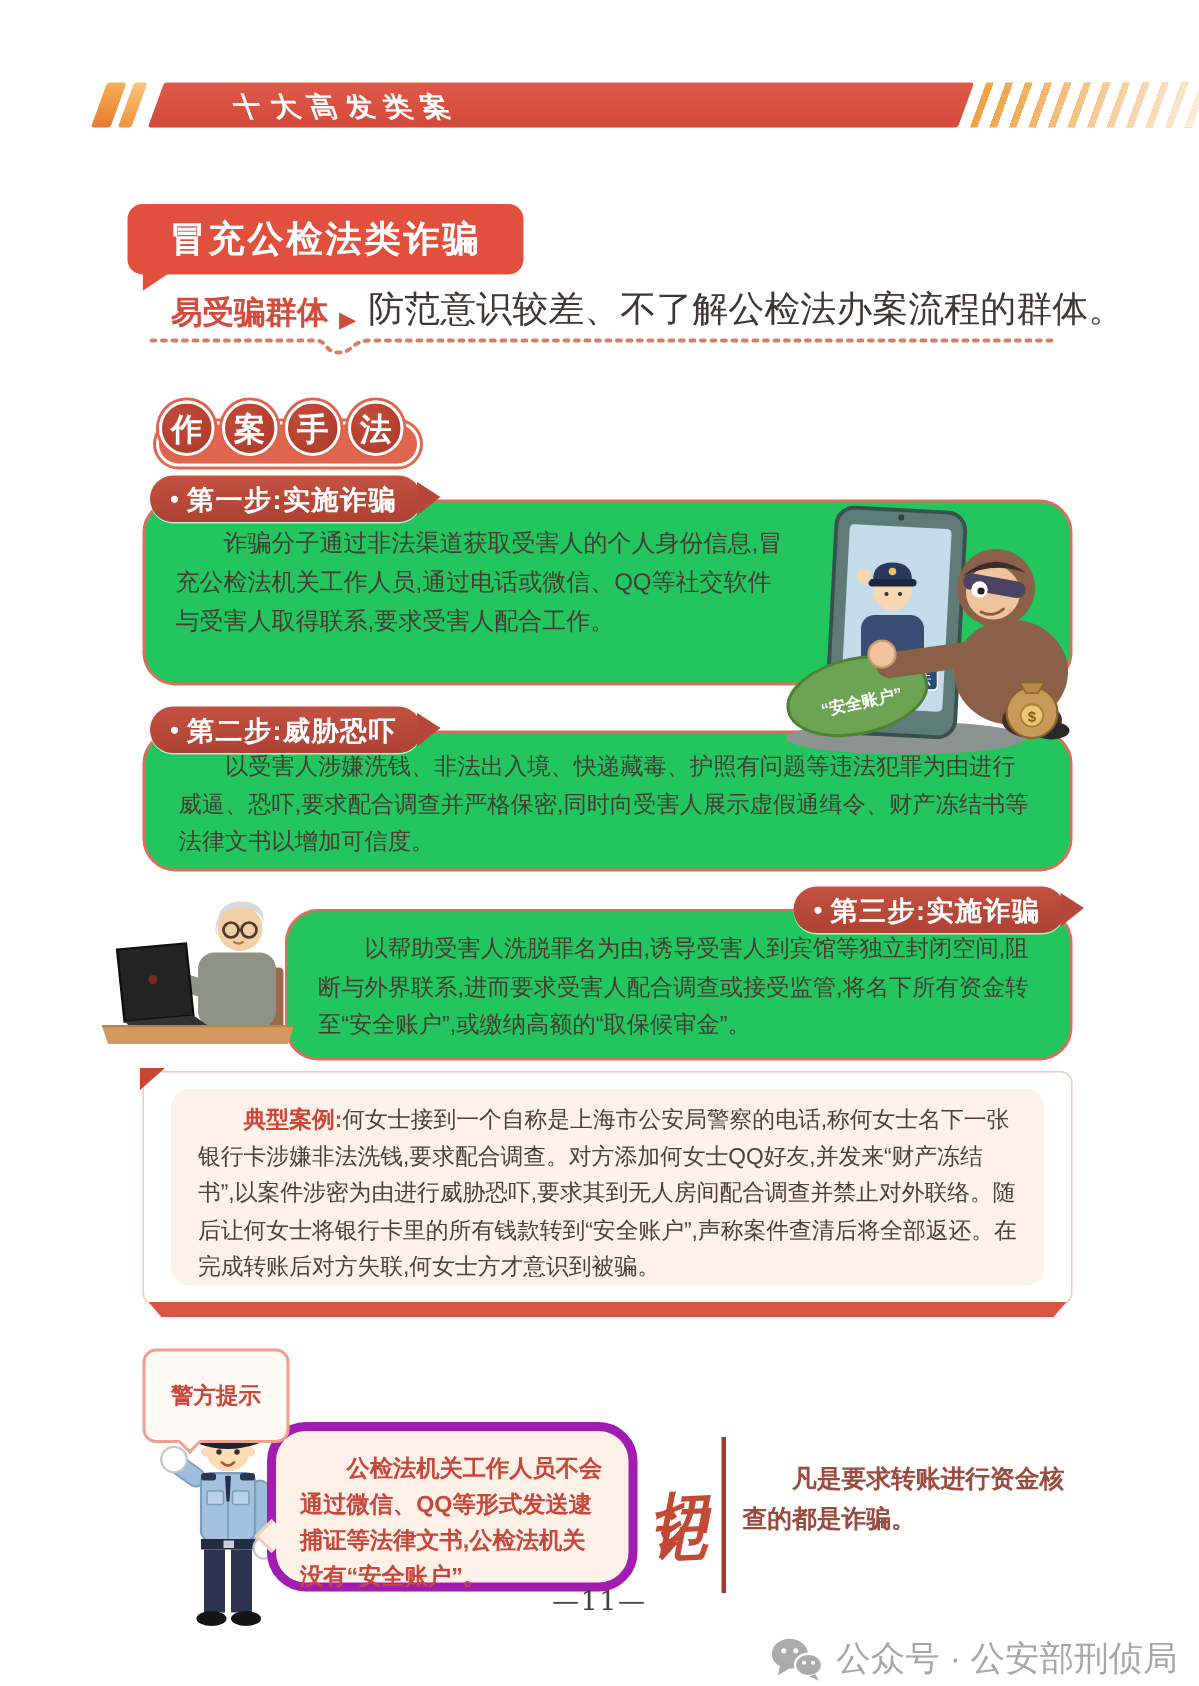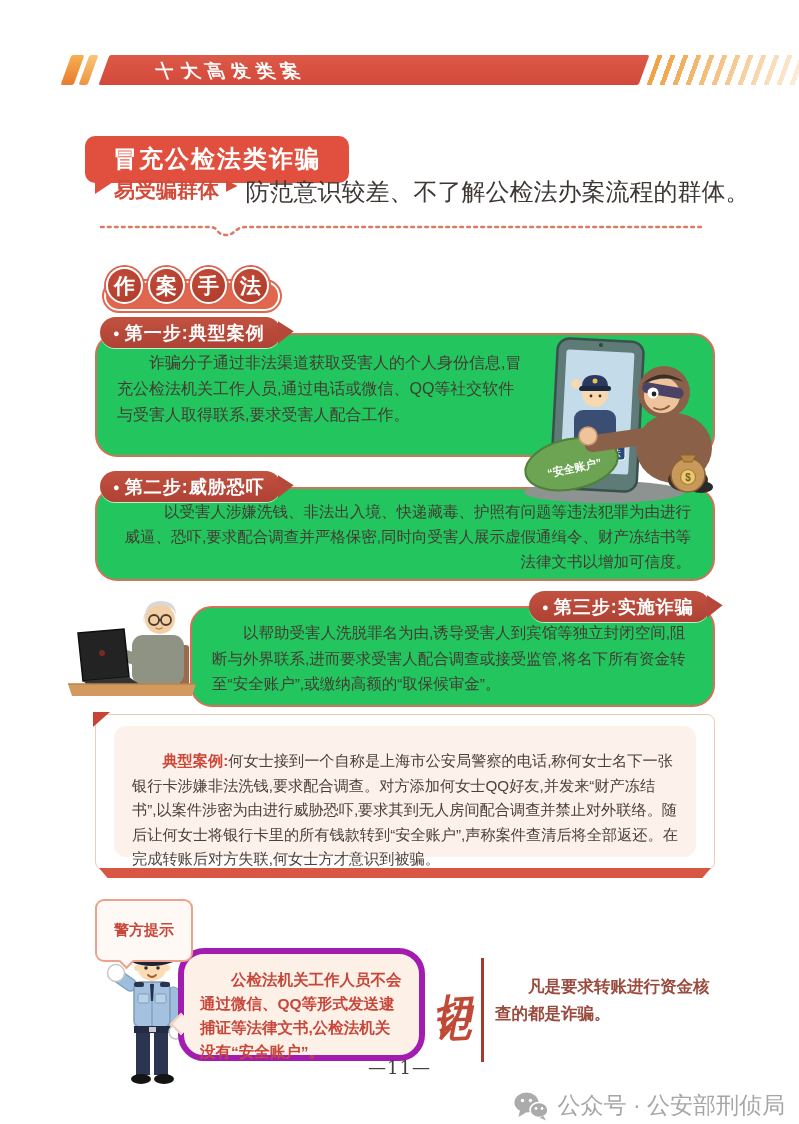--- a/index.html
+++ b/index.html
@@ -19,21 +19,21 @@
   .stripes { position:absolute; left:592px; top:0; width:190px; height:30px; transform:skewX(-20deg);
             background:repeating-linear-gradient(90deg,#EFA243 0 5px,rgba(255,255,255,0) 5px 13px); }
   .stripes-fade { position:absolute; left:592px; top:0; width:195px; height:30px; transform:skewX(-20deg);
             background:linear-gradient(90deg,rgba(255,255,255,0) 0%,#fff 96%); }
 
   
   .title-bubble { position:absolute; left:85px; top:136px; background:#E1503E; color:#fff;
             font-size:24px; font-weight:bold; letter-spacing:2px; padding:7px 28px 8px 28px; border-radius:10px; }
   .title-bubble::after { content:""; position:absolute; left:10px; bottom:-11px; width:18px; height:12px;
             background:#E1503E; clip-path:polygon(0 0,100% 0,0 100%); }
-  .subtitle { position:absolute; left:114px; top:176px; display:flex; align-items:flex-start; white-space:nowrap; }
+  .subtitle { position:absolute; left:114px; top:190px; display:flex; align-items:flex-end; white-space:nowrap; }
   .subtitle-label { color:#D24B3B; font-size:21px; font-weight:bold; }
   .subtitle-arrow { color:#D24B3B; font-size:15px; margin:0 8px 0 7px; }
   .subtitle-text { color:#3D3835; font-size:24px; font-weight:normal; }
   .dotted-sep { position:absolute; left:98px; top:222px; }
 
   
   .method-title { position:absolute; left:104px; top:267px; width:178px; height:50px; }
   .method-backing { position:absolute; left:0; top:14px; width:176px; height:30px; background:#E0674E;
             border:2px solid #fff; border-radius:17px; box-shadow:0 0 0 2px #E0674E; }
   .method-circles { position:absolute; left:2px; top:0; display:flex; gap:5px; }
@@ -48,39 +48,39 @@
   .step-pill::after { content:""; position:absolute; right:-13px; top:4px; width:16px; height:23px;
             background:#B6473B; clip-path:polygon(0 0,100% 45%,0 100%); }
   .pill-dot { color:#fff; font-size:11px; margin-right:5px; }
   .pill-text { color:#fff; font-size:18px; font-weight:bold; letter-spacing:1px; white-space:nowrap; }
 
   
   .step-box { position:absolute; background:#22c55e; border:2.5px solid #D6705A; border-radius:22px; }
   .step-box p { color:#453B33; text-indent:2em; font-weight:500; }
   .box1 { left:95px; top:333px; width:620px; height:124px; }
   .box1 p { margin:15px 0 0 20px; width:408px; font-size:16px; line-height:26px; }
-  .box2 { left:95px; top:487px; width:620px; height:94px;text-align:right; }
+  .box2 { left:95px; top:487px; width:620px; height:94px; }
   .box2 p { margin:10px 22px 0 22px; font-size:15.5px; line-height:25px; }
   .box3 { left:190px; top:606px; width:525px; height:101px; }
   .box3 p { margin:12px 18px 0 20px; font-size:15.5px; line-height:25.5px; }
   .pill1 { left:100px; top:317px; }
   .pill2 { left:100px; top:471px; }
   .pill3 { left:529px; top:591px; }
 
   .illu1 { position:absolute; left:492px; top:334px; z-index:6; }
   .illu-oldman { position:absolute; left:66px; top:593px; z-index:6; }
 
   
   .case-frame { position:absolute; left:95px; top:714px; width:620px; height:156px;
             border:1.5px solid #E8CCBC; border-radius:8px; }
   .case-corner { position:absolute; left:-3px; top:-3px; width:17px; height:15px; background:#C94435;
             clip-path:polygon(0 0,100% 0,0 100%); }
   .case-inner { position:absolute; left:18px; top:11px; right:18px; height:131px; background:#FCF2EB;
             border-radius:12px; padding:9px 18px 0 18px; }
-  .case-inner p { font-size:15.2px; line-height:24.5px; color:#4C4038; text-indent:2em; font-weight:500;margin-top:14px; }
+  .case-inner p { font-size:15.2px; line-height:24.5px; color:#4C4038; text-indent:2em; font-weight:500; }
   .case-label { color:#CE4638; font-weight:bold; }
   .case-bottombar { position:absolute; left:3px; bottom:-9px; right:3px; height:10px; background:#D85643;
             clip-path:polygon(0 0,100% 0,98.6% 100%,1.4% 100%); }
 
   
   .tip-tag { position:absolute; left:95px; top:899px; background:#FFF9F5; border:2px solid #EDA18D;
             border-radius:9px; padding:20px 17px; color:#C8483A; font-size:15px; font-weight:bold; z-index:4; }
   .tip-tag::after { content:""; position:absolute; bottom:-6.5px; left:24px; width:9px; height:9px;
             background:#FFF9F5; border-right:2px solid #EDA18D; border-bottom:2px solid #EDA18D; transform:rotate(45deg); }
   .officer { position:absolute; left:90px; top:931px; }
@@ -131,21 +131,21 @@
     <div class="method-circles">
       <div class="method-circle">作</div>
       <div class="method-circle">案</div>
       <div class="method-circle">手</div>
       <div class="method-circle">法</div>
     </div>
   </div>
 
   <div class="step-pill pill1">
     <span class="pill-dot">●</span>
-    <span class="pill-text">第一步:典型案例</span>
+    <span class="pill-text">第一步:实施诈骗</span>
   </div>
   <div class="step-box box1">
     <p>诈骗分子通过非法渠道获取受害人的个人身份信息,冒充公检法机关工作人员,通过电话或微信、QQ等社交软件与受害人取得联系,要求受害人配合工作。</p>
   </div>
 
   <svg class="illu1" width="222" height="177" viewBox="0 0 222 177">
     <ellipse cx="112" cy="158" rx="80" ry="11" fill="#8C9391"></ellipse>
     <g transform="rotate(3 106 85)">
       <rect x="62" y="6" width="86" height="150" rx="12" fill="#5E7B77" stroke="#39504C" stroke-width="2.5"></rect>
       <rect x="71" y="17" width="68" height="122" rx="3" fill="#C4DBE9"></rect>

